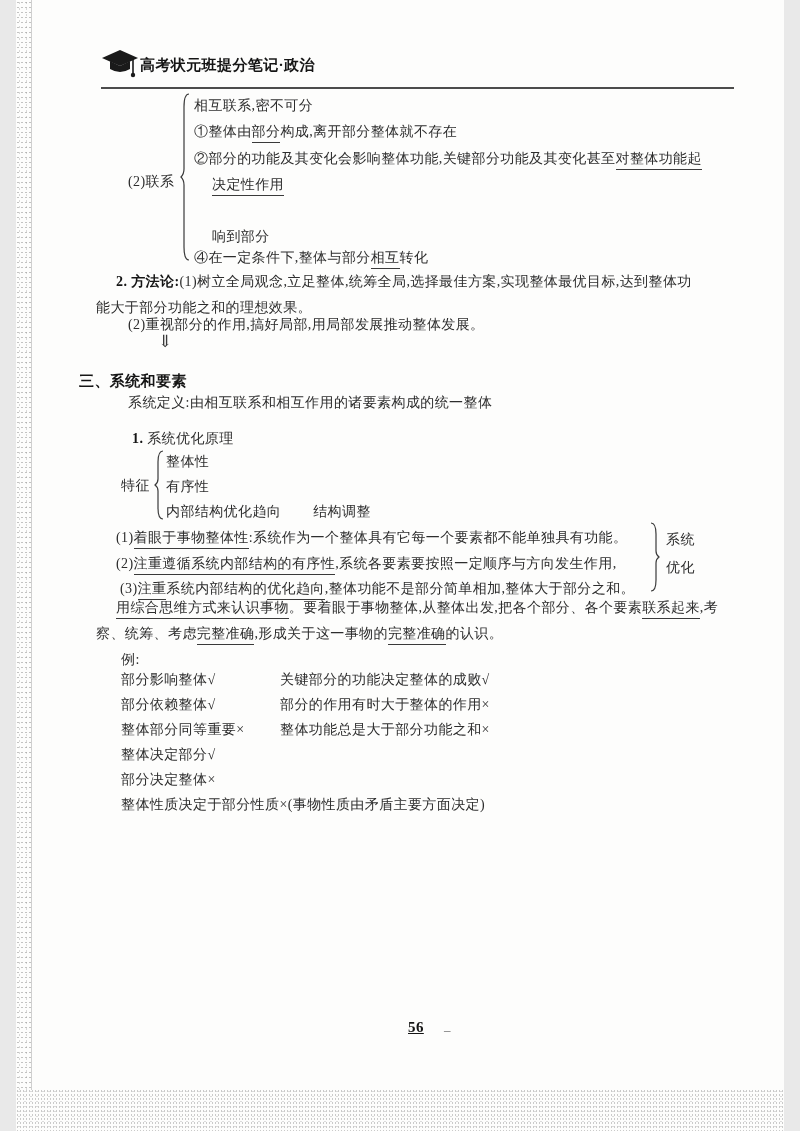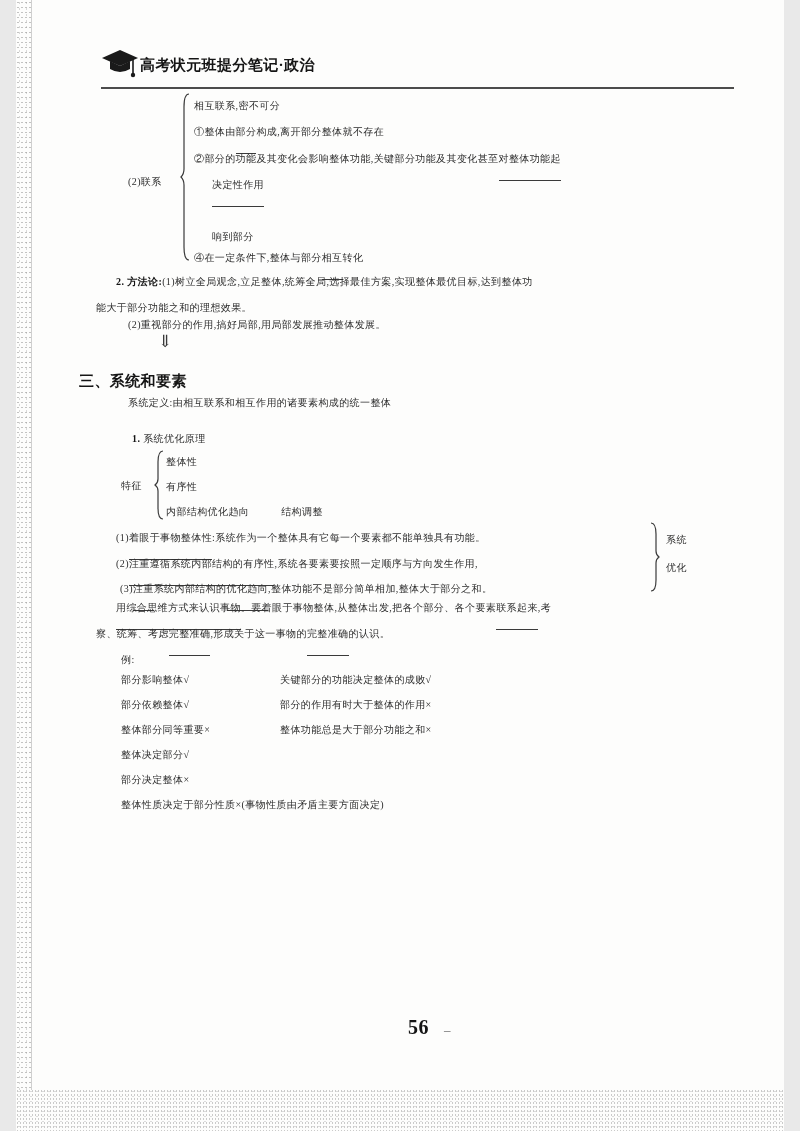--- a/index.html
+++ b/index.html
@@ -3,31 +3,31 @@
 <meta charset="utf-8">
 <style>
   * { margin:0; padding:0; box-sizing:border-box; }
   html,body { background:#e9e9e9; }
   .page {
     position:relative; width:768px; height:1131px; margin:0 auto;
     background:#fdfdfc; overflow:hidden;
     font-family:"Liberation Serif","DejaVu Serif",serif;
   }
   .t {
-    position:absolute; font-size:10px; color:#2d2d2d;
+    position:absolute; font-size:14px; color:#2d2d2d;
     letter-spacing:0.4px; white-space:nowrap; line-height:20px;
   }
   .b { font-weight:bold; color:#151515; }
-  .u { border-bottom:1px solid #3a3a3a; padding-bottom:16px; }
+  .u { border-bottom:1px solid #3a3a3a; padding-bottom:3px; }
   .heading { font-size:15px; }
   .header-title { font-size:15px; }
   .rule { position:absolute; left:85px; top:87px; width:633px; height:2px; background:#4c4c4c; }
   .brace { position:absolute; }
   .arrow { font-size:17px; color:#3a3a3a; }
-  .pagenum { font-size:20px; }
+  .pagenum { font-size:15px;text-decoration:underline; }
   .dash { font-size:13px; color:#5a5a5a; }
   .edge-line { position:absolute; left:15px; top:0; width:1px; height:1090px; background:#cfcfcf; }
   .noise-left {
     position:absolute; left:0; top:0; width:15px; height:1092px; opacity:.55;
     background-image:
       radial-gradient(circle, rgba(60,60,60,.55) .5px, transparent .7px),
       radial-gradient(circle, rgba(110,110,110,.45) .5px, transparent .8px);
     background-size:4px 5px, 7px 6px;
   }
   .noise-bottom {

